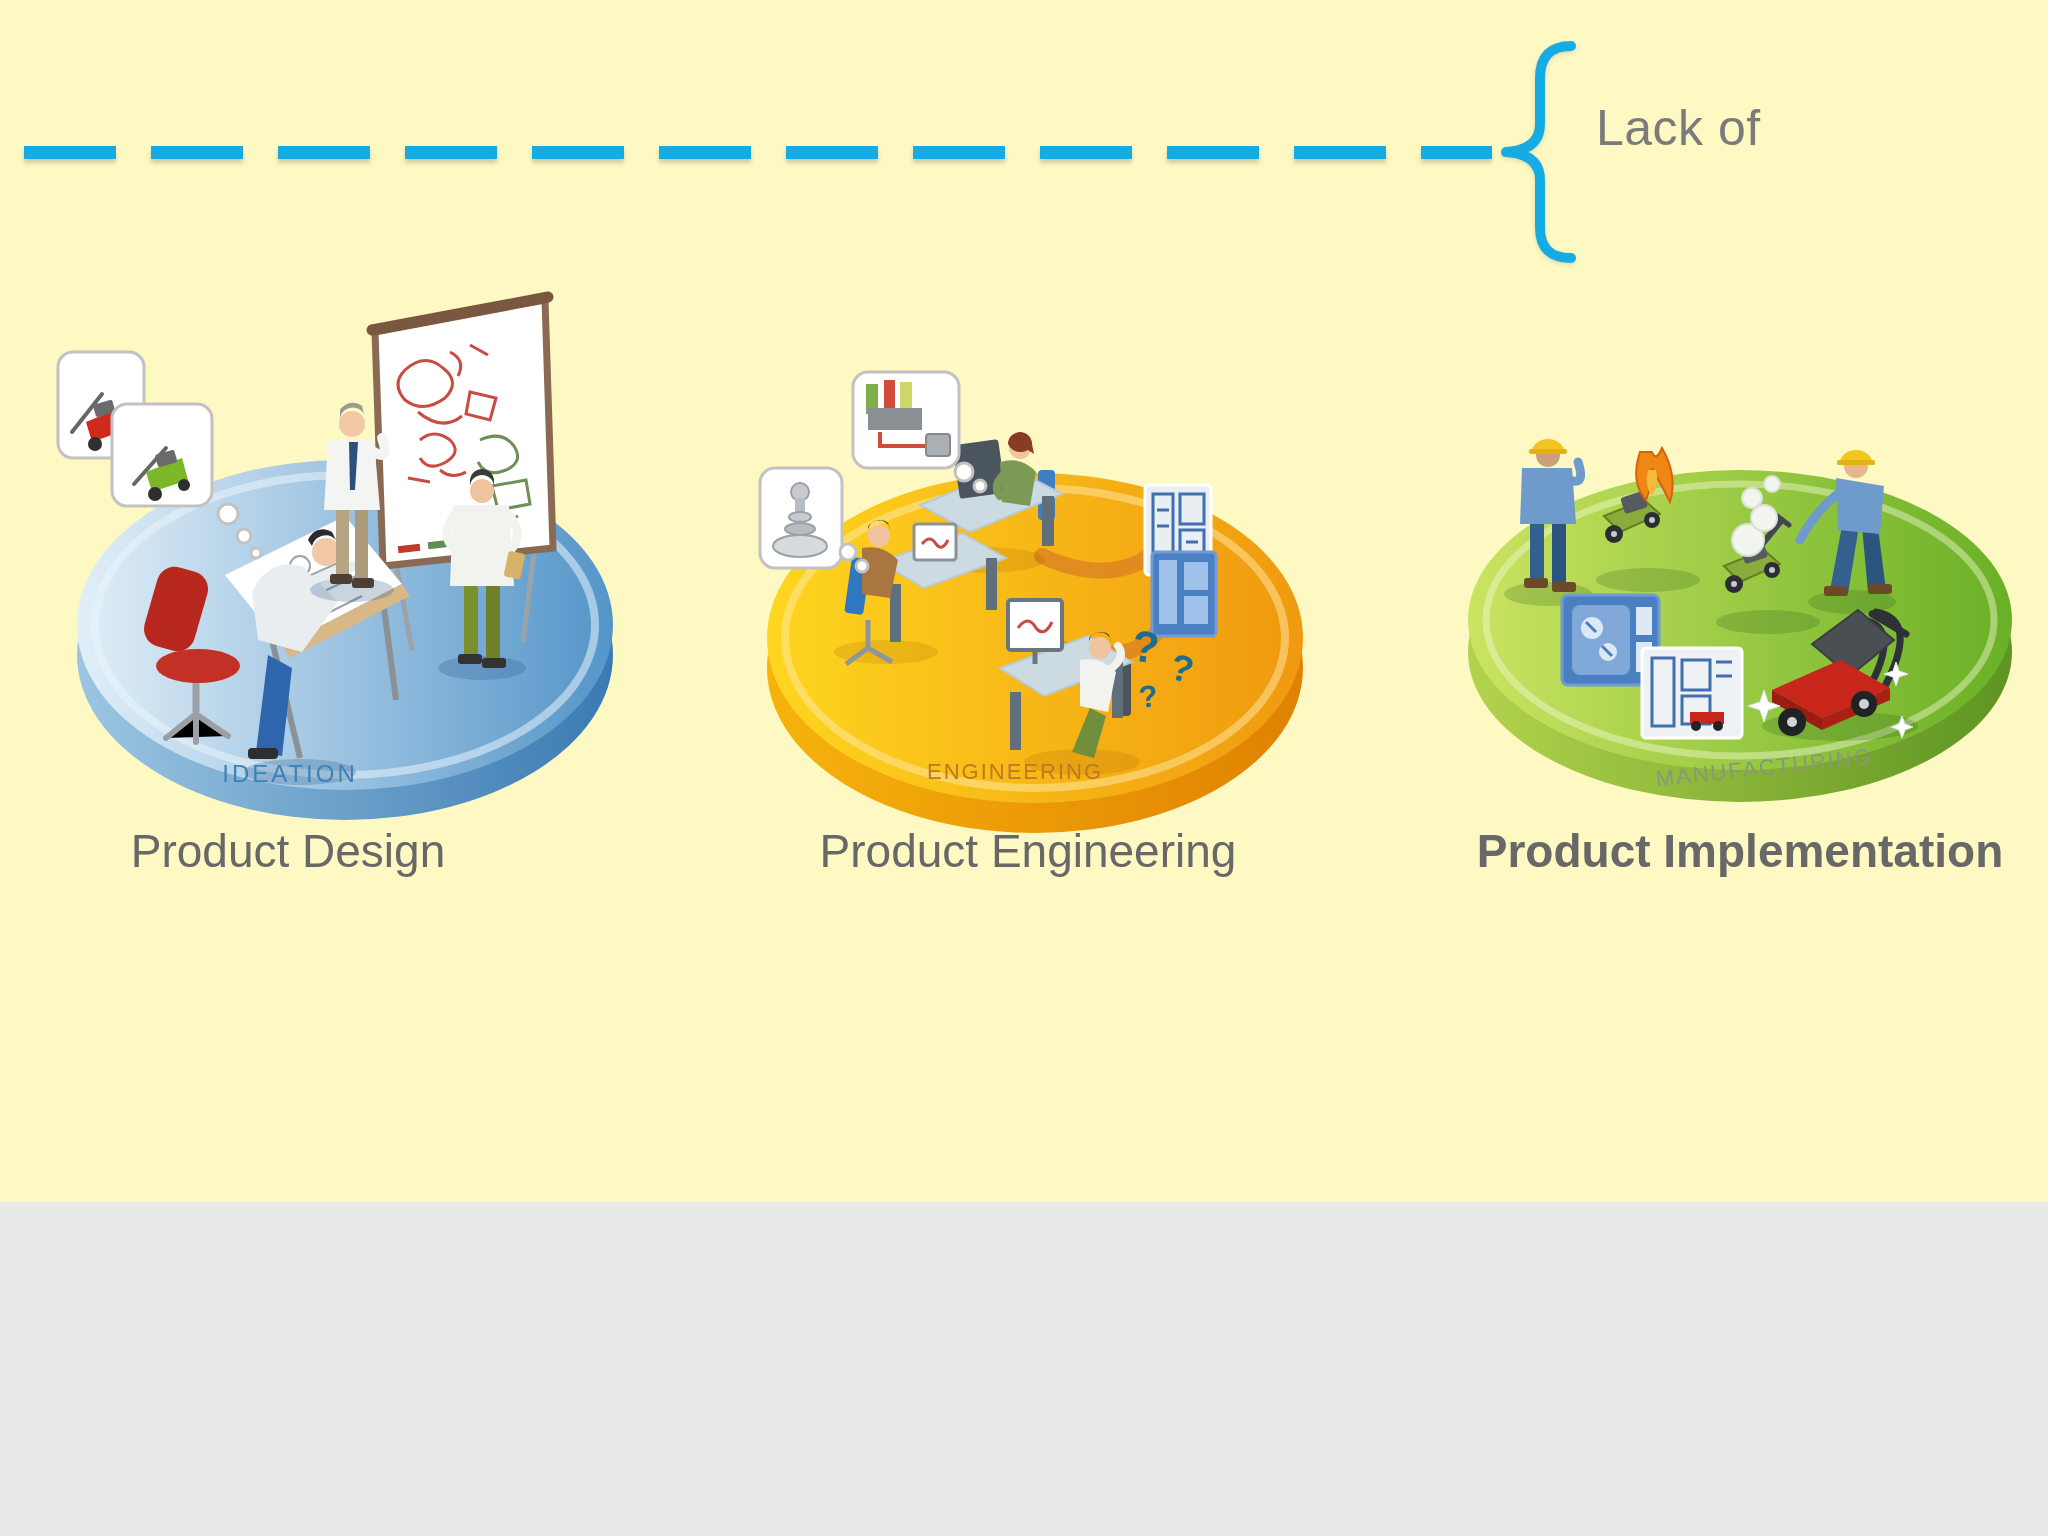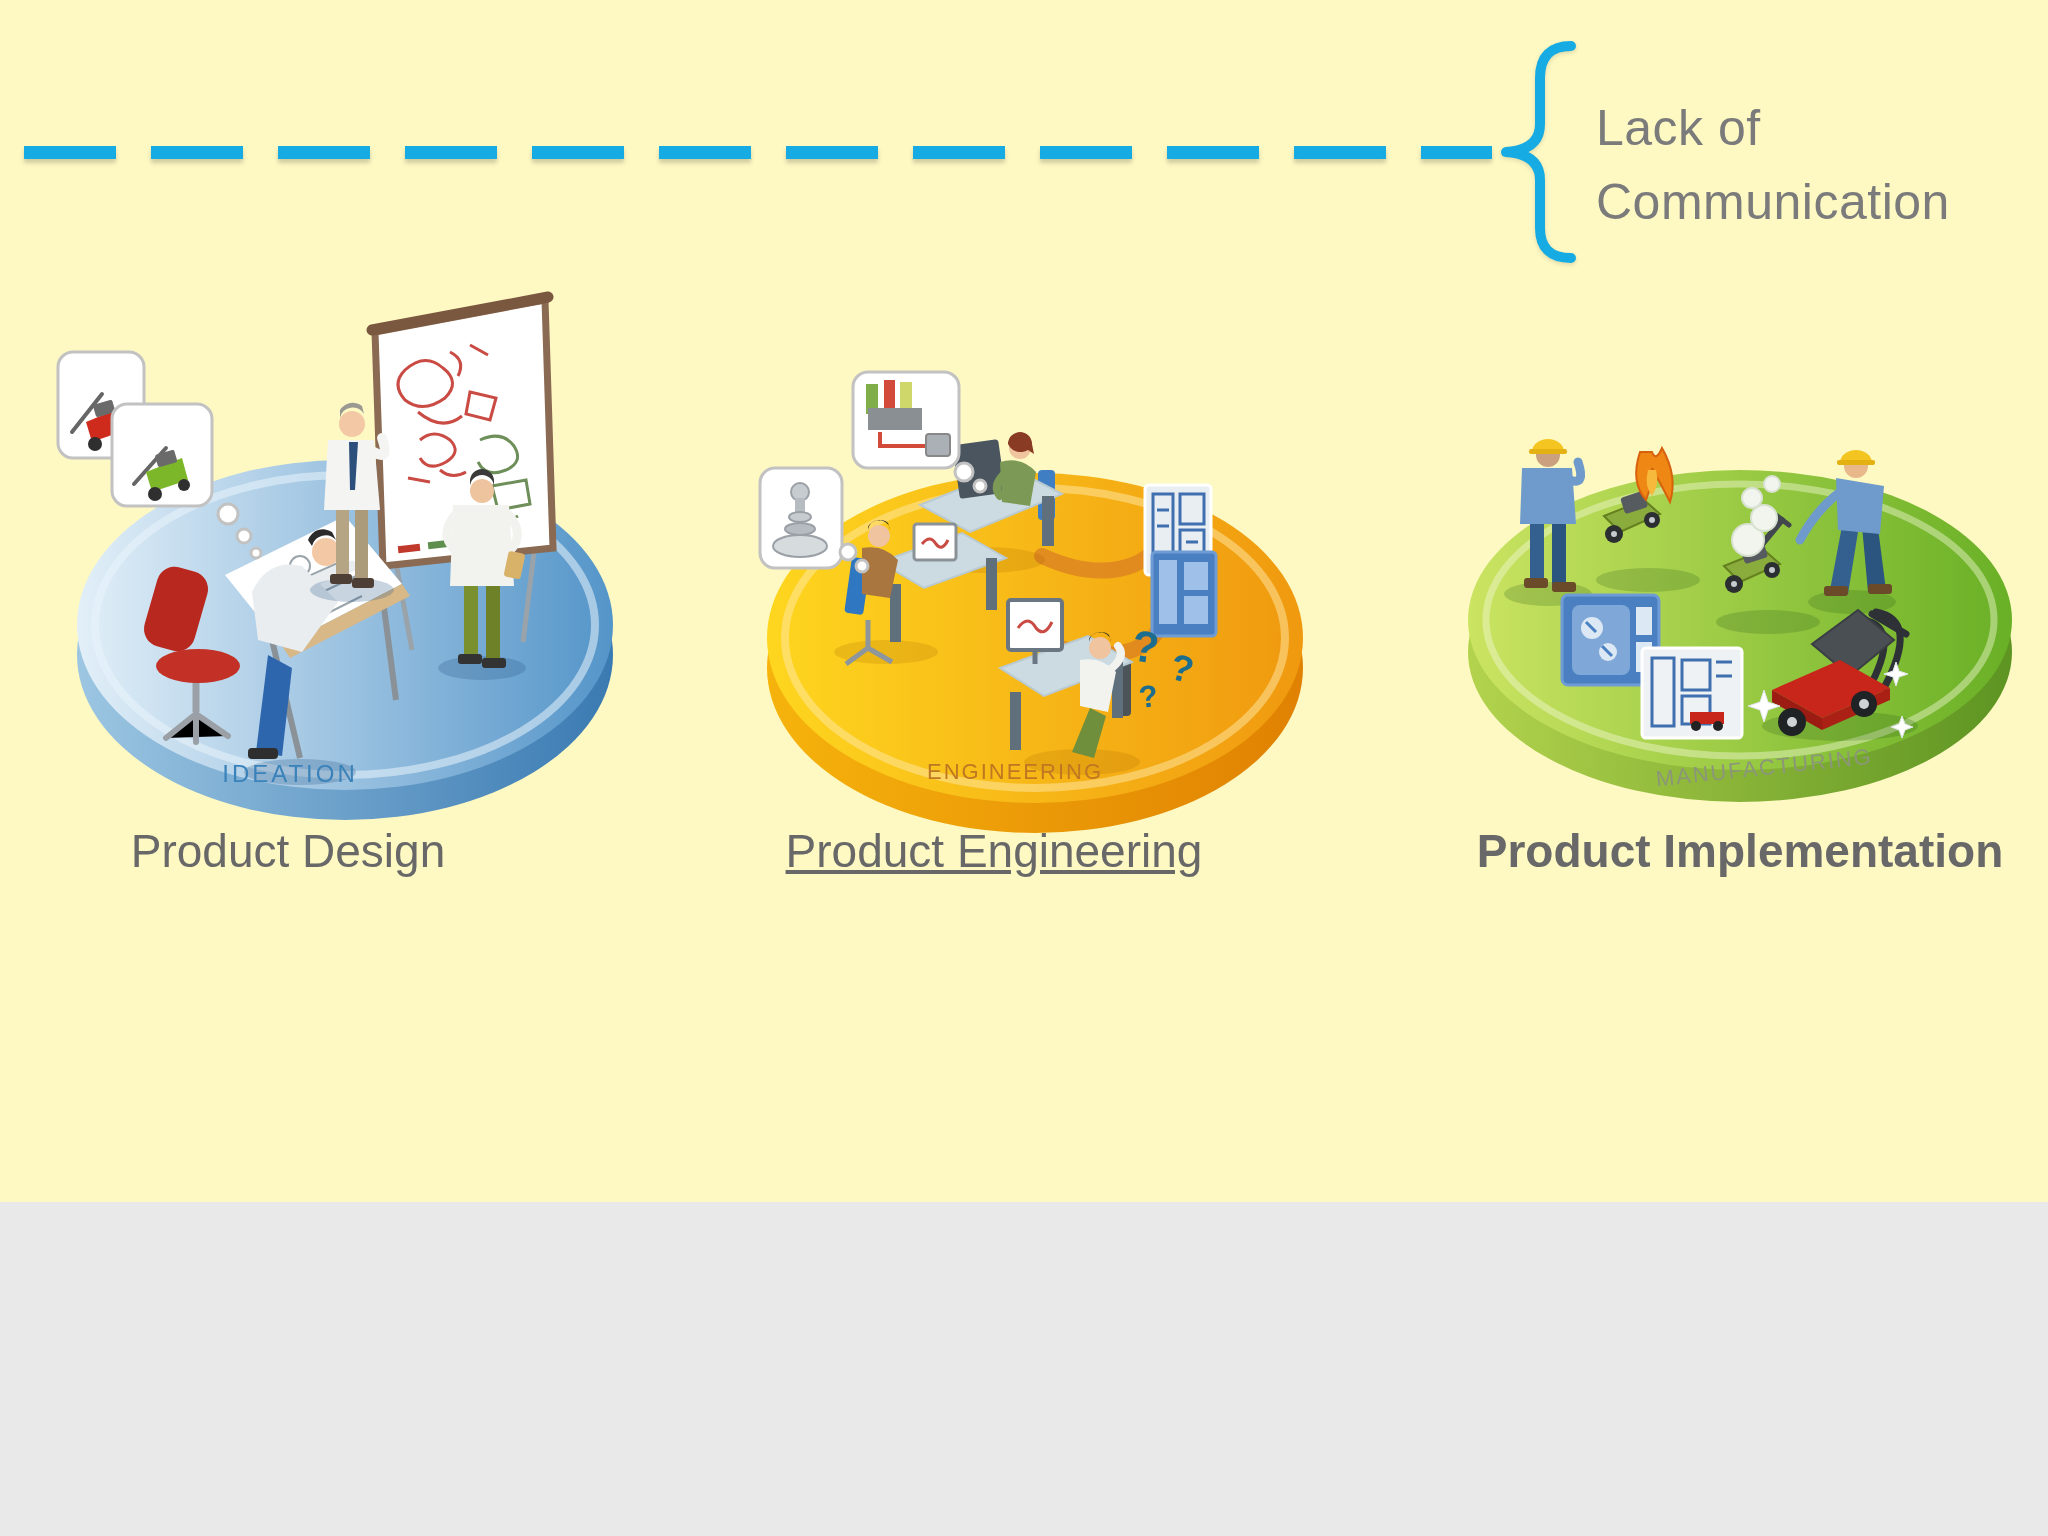--- a/index.html
+++ b/index.html
@@ -18,21 +18,21 @@
   .lack-label{
     position:absolute;left:1596px;top:92px;width:430px;
     color:#7b7b7b;font-size:50px;line-height:1.47;letter-spacing:.5px;
   }
   .art{position:absolute;left:0;top:0;}
   .caption{
     position:absolute;top:824px;transform:translateX(-50%);
     color:#686868;font-size:46px;white-space:nowrap;
   }
   .cap-design{left:288px;}
-  .cap-eng{left:994px;text-decoration:underline;}
+  .cap-eng{left:1028px;}
   .cap-impl{left:1740px;font-weight:bold;}
   .bodytext{
     position:absolute;left:172px;top:1014px;width:1640px;
     color:#575757;font-size:46px;line-height:1.17;
   }
   .stray-quote{
     position:absolute;left:172px;top:1362px;color:#555;font-size:34px;
   }
   .page-number{
     position:absolute;left:1912px;top:1470px;width:60px;text-align:center;
@@ -45,21 +45,20 @@
 <div class="slide">
 
   <div class="dashes"></div>
 
   <svg class="brace-svg" width="120" height="250" viewBox="0 0 120 250">
     <path d="M91,16 Q60,16 60,48 L60,94 Q60,120 26,122 Q60,124 60,150 L60,198 Q60,228 91,228" fill="none" stroke="#16abe3" stroke-width="10" stroke-linecap="round" stroke-linejoin="round"></path>
   </svg>
 
   <div class="lack-label">
     <div>Lack of</div>
-    <div>Communication</div>
   </div>
 
   <svg class="art" width="2048" height="1536" viewBox="0 0 2048 1536">
     <defs>
       <linearGradient id="discBlue" x1="0" y1="0" x2="1" y2="0">
         <stop offset="0" stop-color="#e2eff8"></stop>
           <stop offset="1" stop-color="#5495c9"></stop>
       </linearGradient>
       <linearGradient id="discBlueSide" x1="0" y1="0" x2="1" y2="0">
         <stop offset="0" stop-color="#9cc6e2"></stop>

